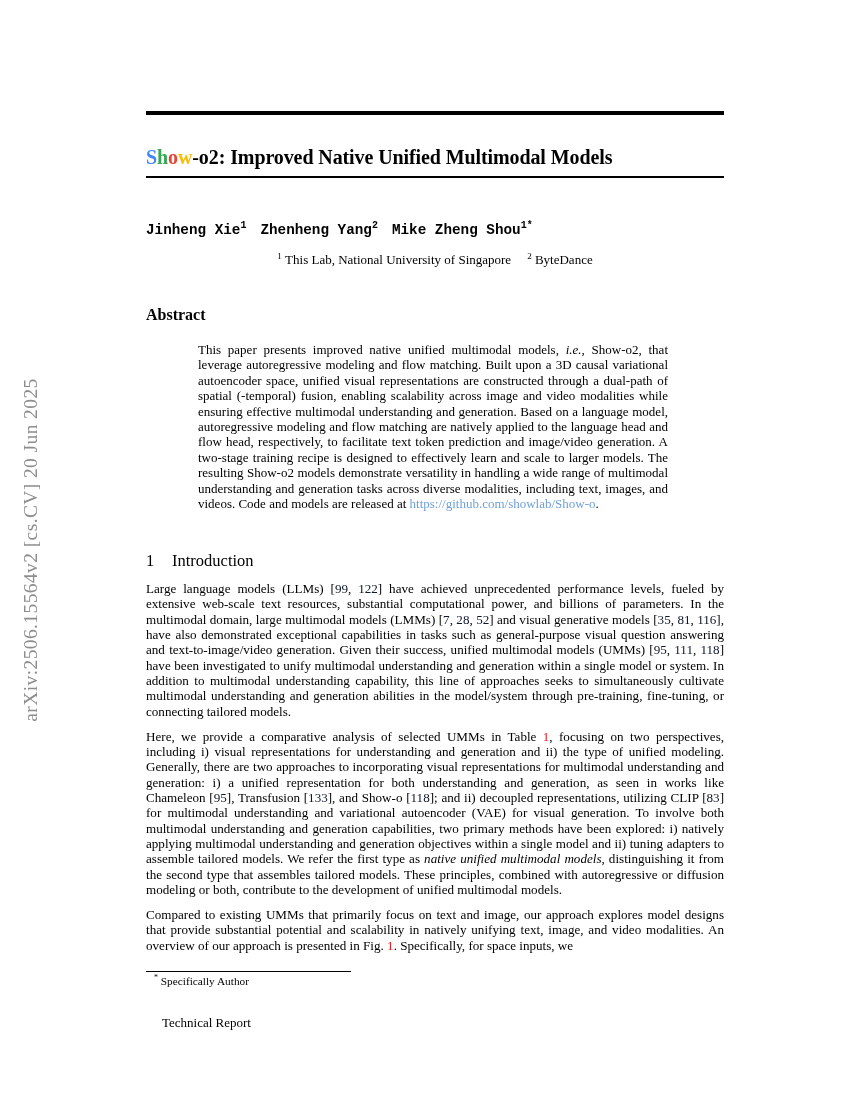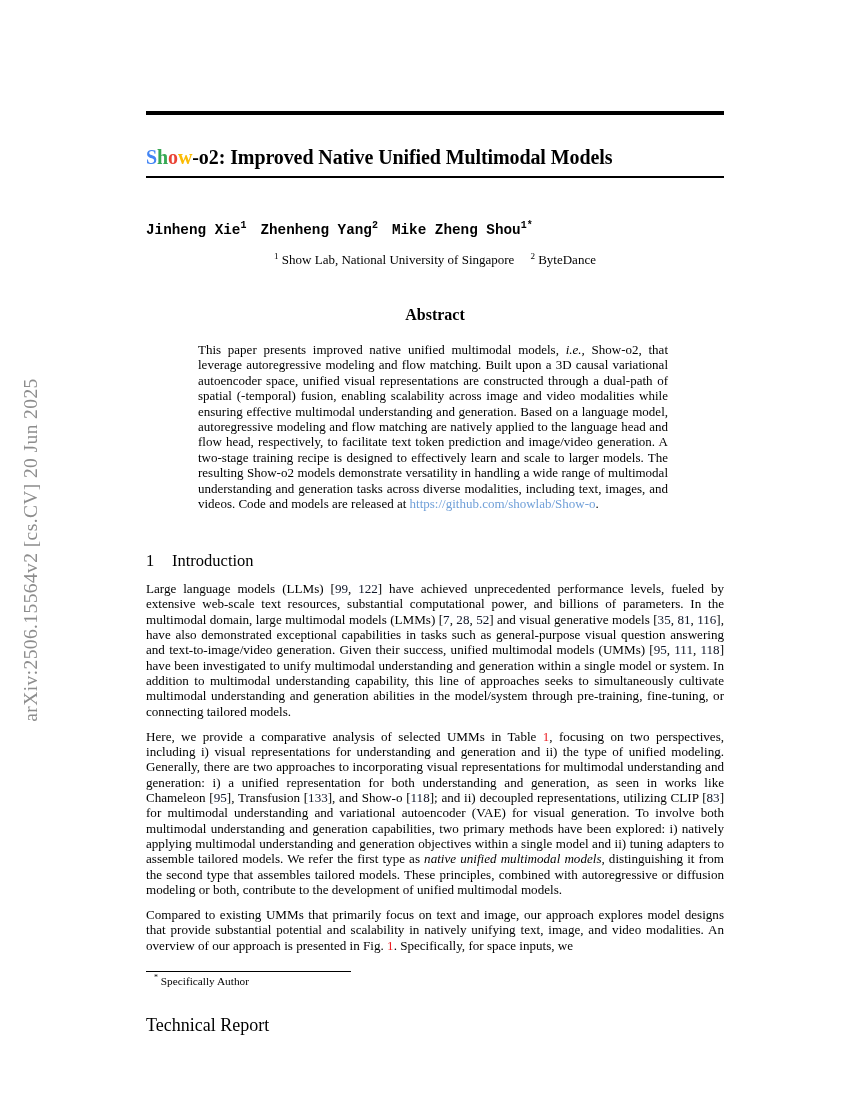--- a/index.html
+++ b/index.html
@@ -105,21 +105,21 @@
   }
   .affil .gap { display: inline-block; width: 16px; }
   sup { font-size: 0.70em; vertical-align: super; line-height: 0; }
 
   
   .abstract-head {
     position: absolute;
     left: 0;
     top: 306px;
     width: 578px;
-    text-align: center;
+    text-align: left;
     font-size: 16px;
     font-weight: bold;
   }
   .abstract-body {
     position: absolute;
     left: 52px;
     top: 342px;
     width: 470px;
     font-size: 13px;
     line-height: 15.4px;
@@ -163,23 +163,23 @@
     background: #000;
   }
   .footnote {
     position: absolute;
     left: 8px;
     top: 975px;
     font-size: 11.3px;
   }
   .tech-report {
     position: absolute;
-    left: 0;
+    left: 16px;
     top: 1015px;
-    font-size: 18px;
+    font-size: 13px;
     text-align: center;
   }
 
   .cite { color: #0f172a; }
   .ref-red { color: #eb1c22; }
   .url-link { color: #6f9fd8; }
   .it { font-style: italic; }
 </style>
 </head>
 <body>
@@ -190,21 +190,21 @@
 
 <div class="page">
 
   <div class="rule-thick"></div>
   <div class="rule-thin"></div>
 
   <h1 class="title"><span class="ch-s">S</span><span class="ch-h">h</span><span class="ch-o">o</span><span class="ch-w">w</span><span>-o2: Improved Native Unified Multimodal Models</span></h1>
 
   <div class="authors"><span>Jinheng Xie</span><sup>1</sup><span class="gap"></span><span>Zhenheng Yang</span><sup>2</sup><span class="gap"></span><span>Mike Zheng Shou</span><sup>1*</sup></div>
 
-  <div class="affil"><sup>1</sup>&nbsp;<span>Show Lab, National University of Singapore</span><span class="gap"></span><sup>2</sup>&nbsp;<span>ByteDance</span></div>
+  <div class="affil"><sup>1</sup>&nbsp;<span>This Lab, National University of Singapore</span><span class="gap"></span><sup>2</sup>&nbsp;<span>ByteDance</span></div>
 
   <div class="abstract-head">Abstract</div>
   <div class="abstract-body"><span>This paper presents improved native unified multimodal models, </span><span class="it">i.e.,</span><span> Show-o2, that leverage autoregressive modeling and flow matching. Built upon a 3D causal variational autoencoder space, unified visual representations are constructed through a dual-path of spatial (-temporal) fusion, enabling scalability across image and video modalities while ensuring effective multimodal understanding and generation. Based on a language model, autoregressive modeling and flow matching are natively applied to the language head and flow head, respectively, to facilitate text token prediction and image/video generation. A two-stage training recipe is designed to effectively learn and scale to larger models. The resulting Show-o2 models demonstrate versatility in handling a wide range of multimodal understanding and generation tasks across diverse modalities, including text, images, and videos. Code and models are released at </span><span class="url-link">https://github.com/showlab/Show-o</span><span>.</span></div>
 
   <div class="sec-head"><span class="num">1</span><span>Introduction</span></div>
 
   <div class="body-col">
 
     <p><span>Large language models (LLMs) [</span><span class="cite">99</span><span>, </span><span class="cite">122</span><span>] have achieved unprecedented performance levels, fueled by extensive web-scale text resources, substantial computational power, and billions of parameters. In the multimodal domain, large multimodal models (LMMs) [</span><span class="cite">7</span><span>, </span><span class="cite">28</span><span>, </span><span class="cite">52</span><span>] and visual generative models [</span><span class="cite">35</span><span>, </span><span class="cite">81</span><span>, </span><span class="cite">116</span><span>], have also demonstrated exceptional capabilities in tasks such as general-purpose visual question answering and text-to-image/video generation. Given their success, unified multimodal models (UMMs) [</span><span class="cite">95</span><span>, </span><span class="cite">111</span><span>, </span><span class="cite">118</span><span>] have been investigated to unify multimodal understanding and generation within a single model or system. In addition to multimodal understanding capability, this line of approaches seeks to simultaneously cultivate multimodal understanding and generation abilities in the model/system through pre-training, fine-tuning, or connecting tailored models.</span></p>
 

